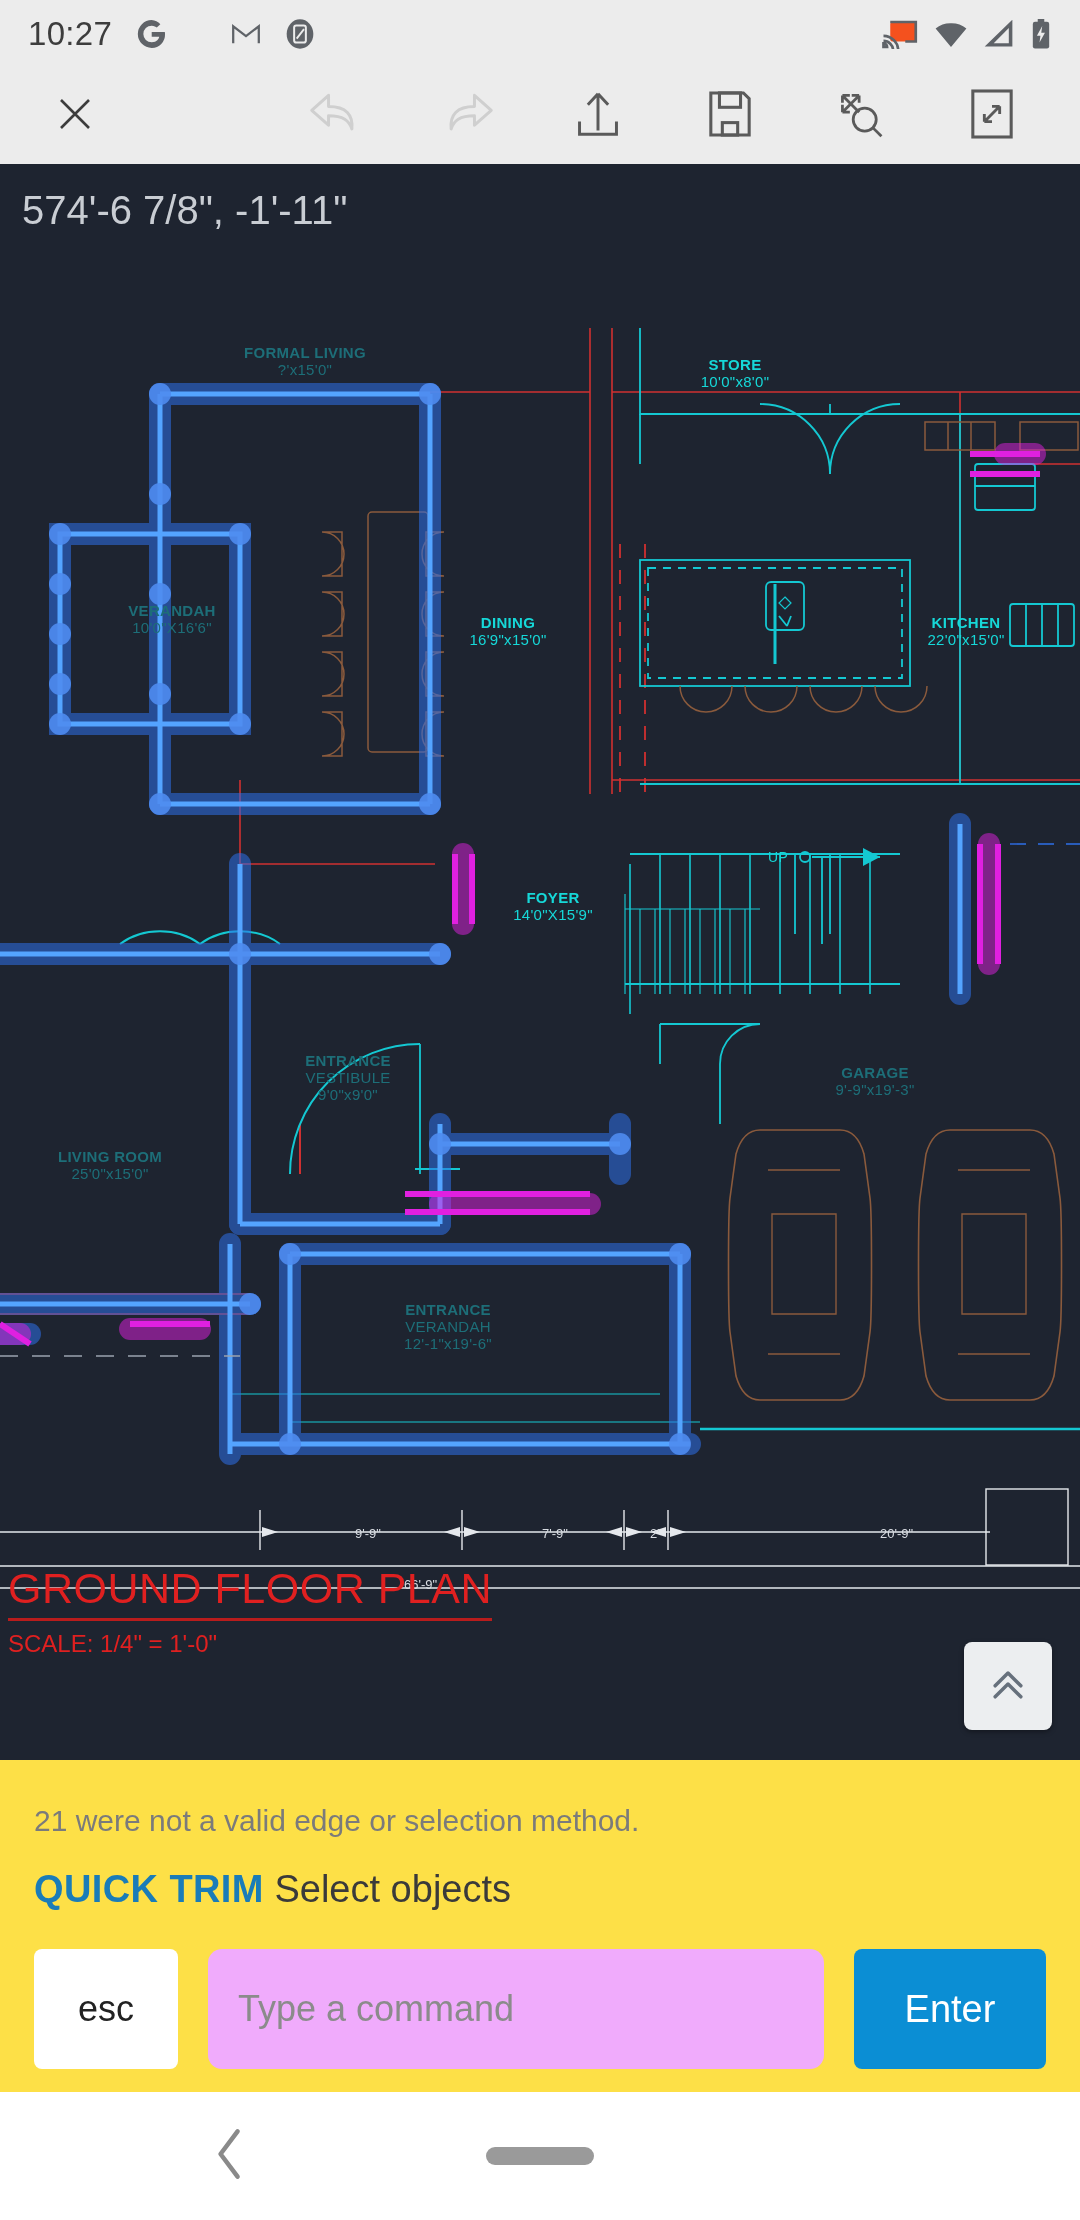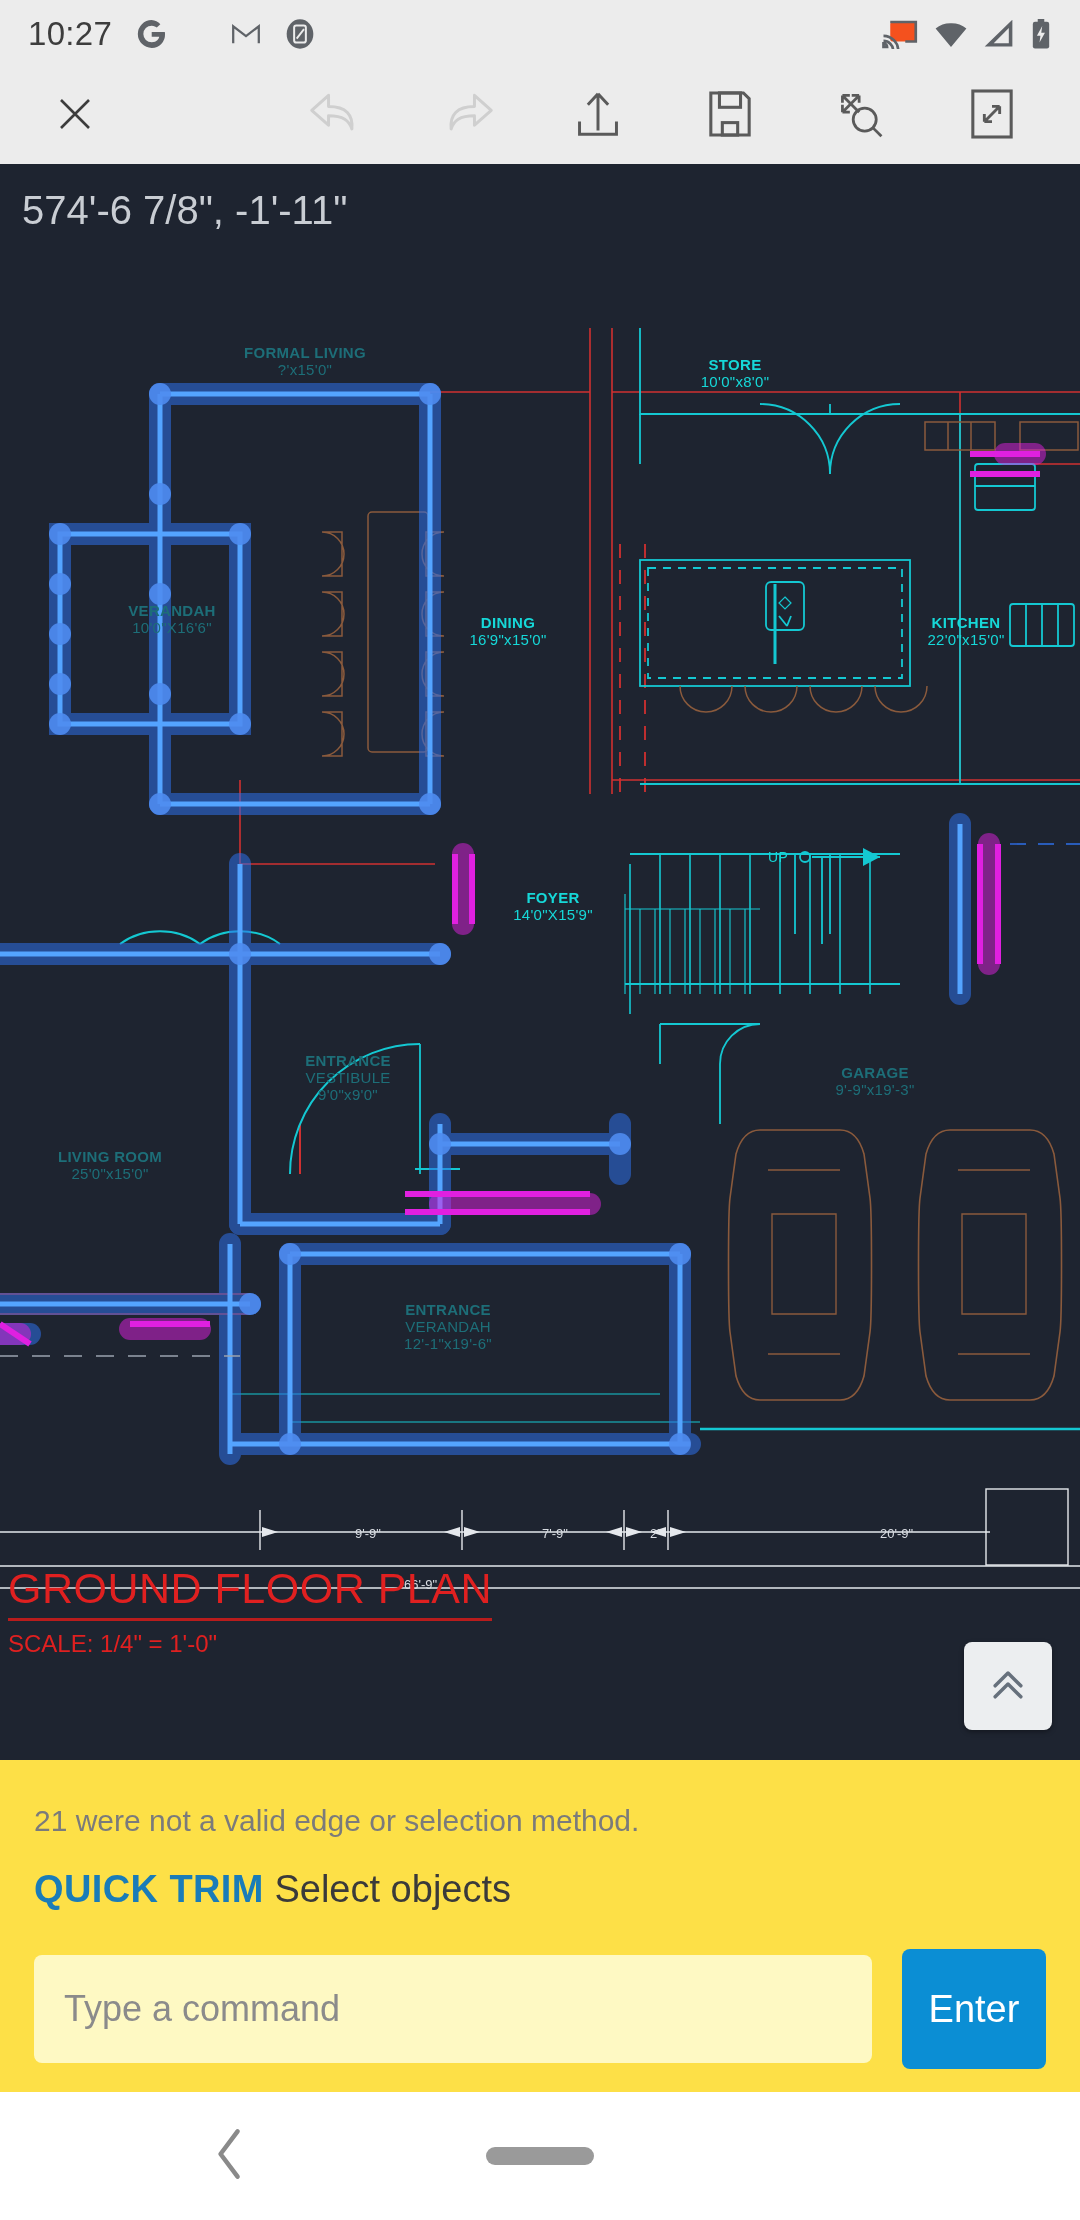--- a/index.html
+++ b/index.html
@@ -68,25 +68,25 @@
     color:#7b7b7b; }
   #cmd-prompt{ position:absolute; left:34px; top:108px; font-size:38px; }
   #cmd-prompt .cmdname{ color:#1a7cb8; font-weight:bold; letter-spacing:.4px;}
   #cmd-prompt .cmdtext{ color:#3a3a3a; }
 
   #cmd-row{ position:absolute; left:0; top:1945px; width:1080px; height:128px;
     display:flex; align-items:center; padding:0 34px; gap:30px; }
   #esc-key{ width:144px; height:120px; background:#ffffff; border-radius:8px;
     display:flex; align-items:center; justify-content:center;
     font-size:36px; color:#222; }
-  #cmd-input{ flex:1; height:108px; background:#fef9c3; border-radius:8px;
+  #cmd-input{ flex:1; height:120px; background:#f0abfc; border-radius:14px;
     border:none; padding:0 30px; font-size:36px; color:#3a3a3a;
     font-family:"Liberation Sans", sans-serif; }
   #cmd-input::placeholder{ color:#8b8b8b; }
-  #enter-btn{ width:144px; height:120px; background:#0b8ed4; border-radius:8px;
+  #enter-btn{ width:192px; height:120px; background:#0b8ed4; border-radius:8px;
     display:flex; align-items:center; justify-content:center;
     color:#fff; font-size:38px; }
 
   
   #navbar{ position:absolute; left:0; top:2092px; width:1080px; height:128px;
     background:#ffffff; display:flex; align-items:center; }
   #nav-back{ position:absolute; left:213px; top:50%; transform:translateY(-50%);}
   #nav-home{ position:absolute; left:50%; top:50%;
     transform:translate(-50%,-50%); width:108px; height:18px;
     background:#9a9a9a; border-radius:9px; }
@@ -506,20 +506,21 @@
 
 <div id="cmd-panel">
   <div id="cmd-history">21 were not a valid edge or selection method.</div>
   <div id="cmd-prompt">
     <span class="cmdname">QUICK TRIM</span>
     <span class="cmdtext">Select objects</span>
   </div>
 </div>
 
 <div id="cmd-row">
+  <div id="esc-key">esc</div>
   <input id="cmd-input" type="text" placeholder="Type a command" style="">
   <div id="enter-btn">Enter</div>
 </div>
 
 <div id="navbar">
   <span id="nav-back">
     <svg width="34" height="54" viewBox="0 0 18 28">
       <path d="M13 2 4 14l9 12" fill="none" stroke="#8a8a8a" stroke-width="2.4" stroke-linecap="round" stroke-linejoin="round"></path>
     </svg>
   </span>

